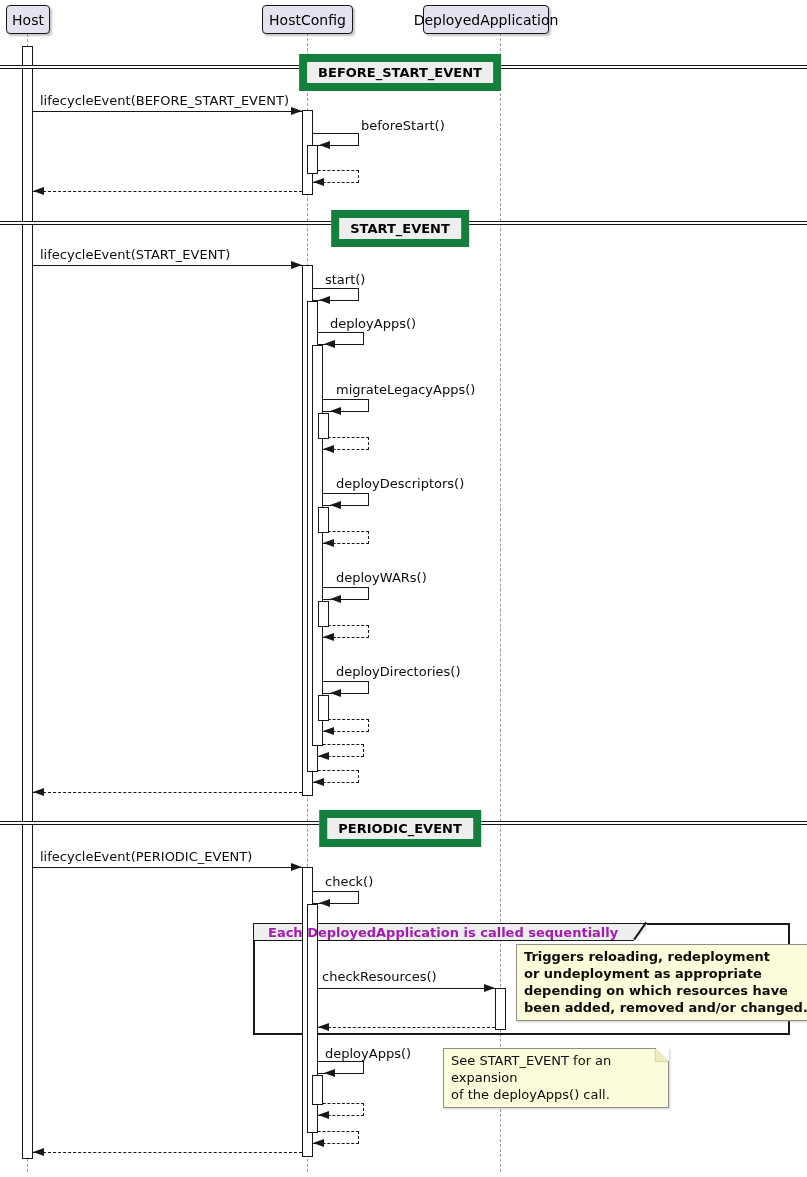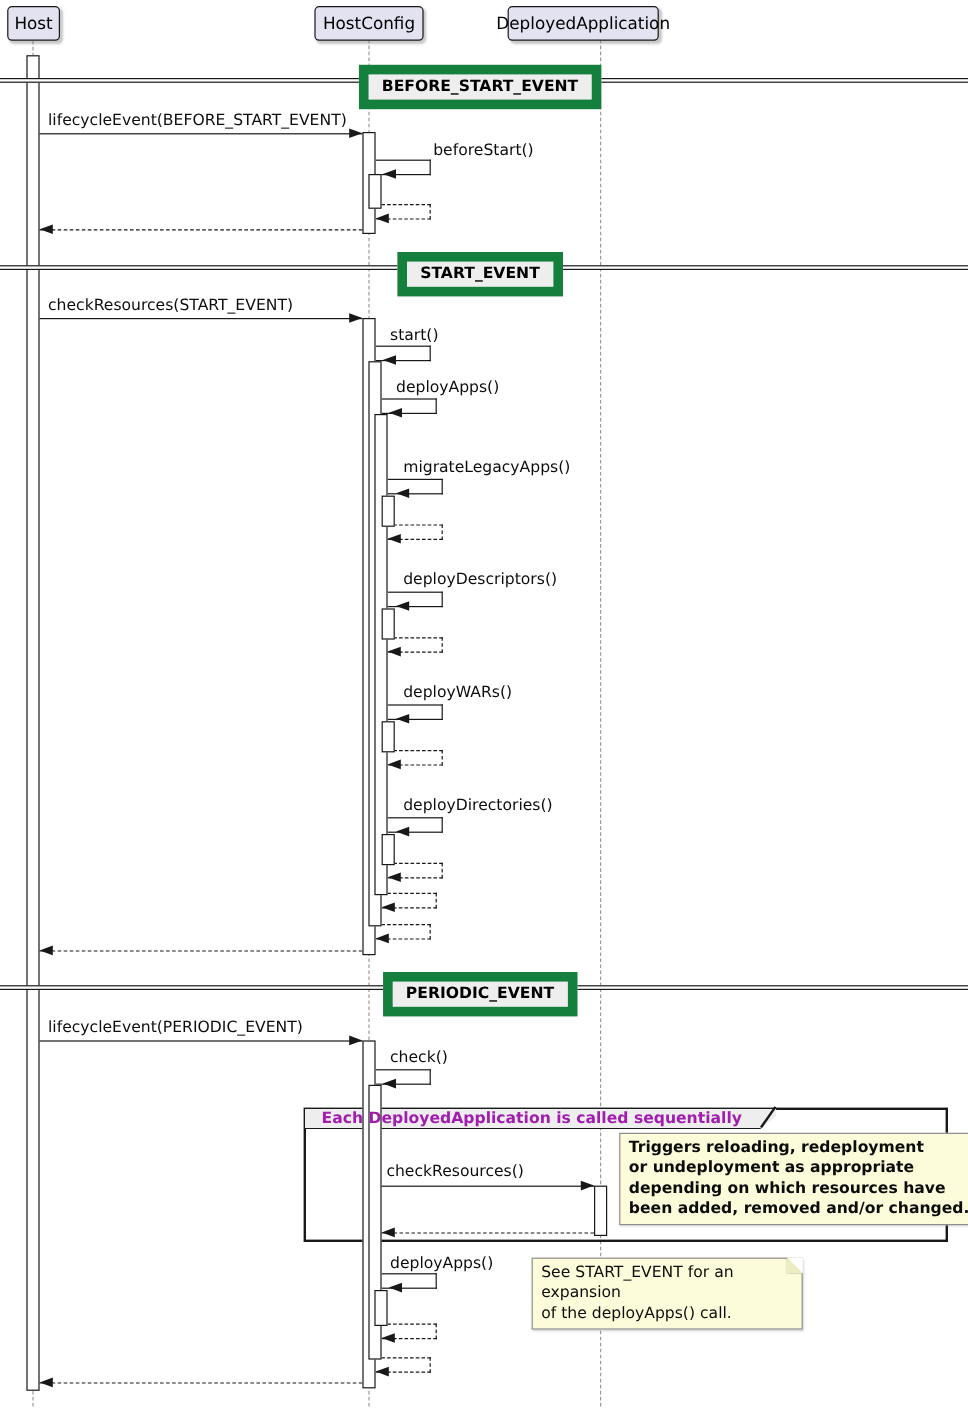--- a/index.html
+++ b/index.html
@@ -104,21 +104,21 @@
 
   <div class="msg-label" style="left:325px;top:118px;margin-left:36px;">beforeStart()</div>
   <div class="selfcall" style="left:313px;top:133px;"></div>
   <div class="head-l" style="left:319px;top:141px;"></div>
   <div class="selfcall dashed" style="left:313px;top:170px;"></div>
   <div class="head-l" style="left:313px;top:178px;"></div>
 
   <div class="line dashed" style="left:33px;top:191px;width:269px;"></div>
   <div class="head-l" style="left:33px;top:187px;"></div>
 
-  <div class="msg-label" style="left:40px;top:247px;">checkResources(START_EVENT)</div>
+  <div class="msg-label" style="left:40px;top:247px;">lifecycleEvent(START_EVENT)</div>
   <div class="line" style="left:33px;top:265px;width:269px;"></div>
   <div class="head-r" style="left:291px;top:261px;"></div>
 
   <div class="msg-label" style="left:325px;top:272px;">start()</div>
   <div class="selfcall" style="left:313px;top:288px;"></div>
   <div class="head-l" style="left:319px;top:296px;"></div>
 
   <div class="msg-label" style="left:330px;top:316px;">deployApps()</div>
   <div class="selfcall" style="left:318px;top:332px;"></div>
   <div class="head-l" style="left:324px;top:340px;"></div>

